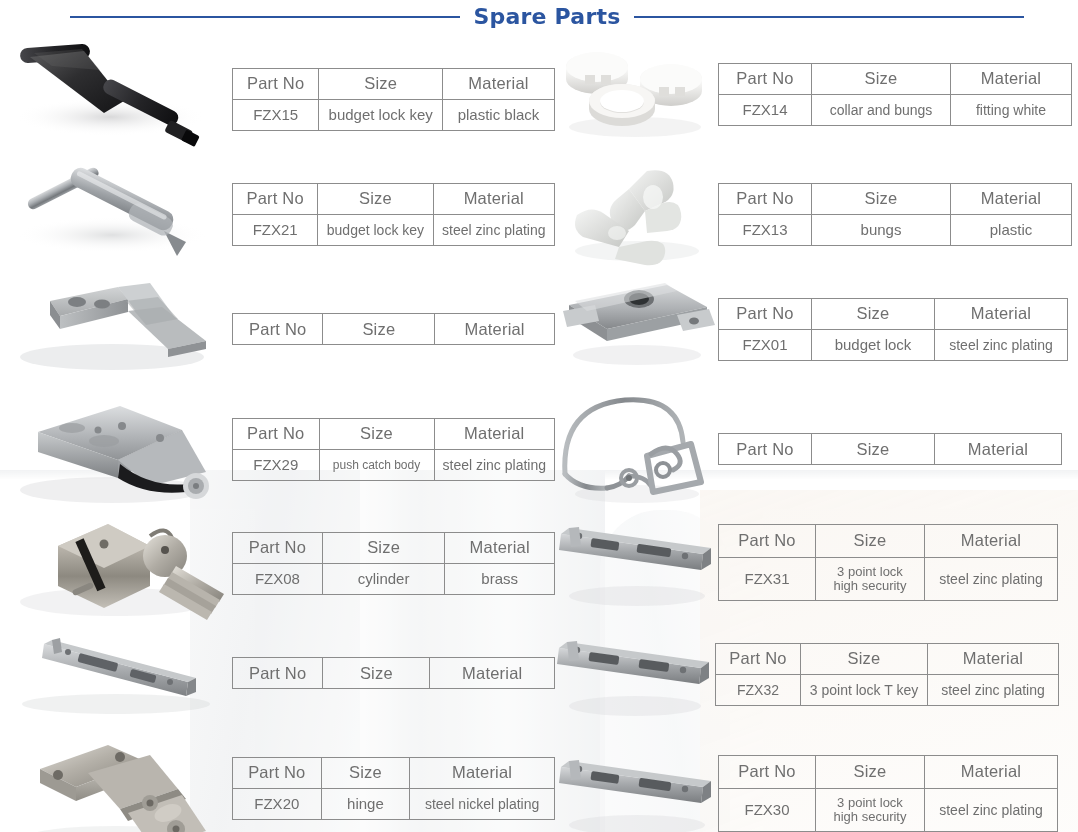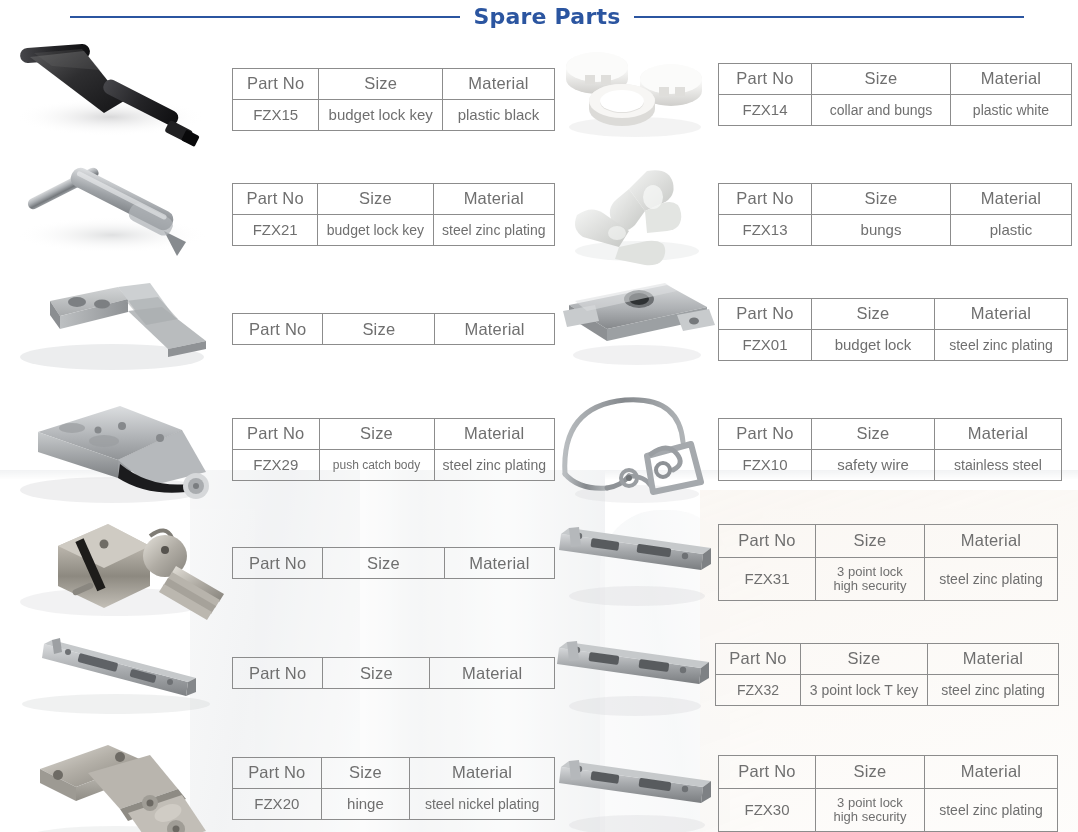--- a/index.html
+++ b/index.html
@@ -374,20 +374,25 @@
             <path d="M168 76 L216 104 L211 112 L163 84 Z" fill="#a6a29a"></path>
             <path d="M164 82 L212 110 L207 118 L159 90 Z" fill="#bbb7af"></path>
           </svg>
         </div>
         <table class="spec">
           <tbody>
               <tr>
             <th style="width:84px">Part No</th>
             <th style="width:122px">Size</th>
             <th style="width:106px">Material</th>
+          </tr>
+          <tr>
+            <td>FZX08</td>
+            <td>cylinder</td>
+            <td>brass</td>
           </tr>
         </tbody>
           </table>
       </div>
 
       <div class="row" style="left:0; top:584px;">
         <div class="thumb" style="width:232px;height:110px;">
           <svg width="232" height="110" viewBox="0 0 232 110">
             <defs>
               <linearGradient id="tpl1" x1="0" y1="0" x2="0" y2="1">
@@ -503,21 +508,21 @@
         <table class="spec">
           <tbody>
               <tr>
             <th style="width:84px">Part No</th>
             <th style="width:130px">Size</th>
             <th style="width:112px">Material</th>
           </tr>
           <tr>
             <td>FZX14</td>
             <td style="font-size:14px">collar and bungs</td>
-            <td style="font-size:14px">plastic white</td>
+            <td style="font-size:14px">fitting white</td>
           </tr>
         </tbody>
           </table>
       </div>
 
       <div class="row" style="left:0; top:121px;">
         <div class="thumb" style="width:163px;height:118px;">
           <svg width="163" height="118" viewBox="0 0 163 118">
             <defs>
               <linearGradient id="tp1" x1="0" y1="0" x2="1" y2="1">
@@ -612,25 +617,20 @@
             <circle cx="108" cy="84" r="7" fill="none" stroke="#8e9296" stroke-width="4"></circle>
           </svg>
         </div>
         <table class="spec">
           <tbody>
               <tr>
             <th style="width:84px">Part No</th>
             <th style="width:114px">Size</th>
             <th style="width:118px">Material</th>
           </tr>
-          <tr>
-            <td>FZX10</td>
-            <td>safety wire</td>
-            <td style="font-size:14px">stainless steel</td>
-          </tr>
         </tbody>
           </table>
       </div>
 
       <div class="row" style="left:0; top:468px;">
         <div class="thumb" style="width:163px;height:120px;">
           <svg width="163" height="120" viewBox="0 0 163 120">
             <defs>
               <linearGradient id="pl1" x1="0" y1="0" x2="0" y2="1">
                 <stop offset="0" stop-color="#d5d7d9"></stop>

